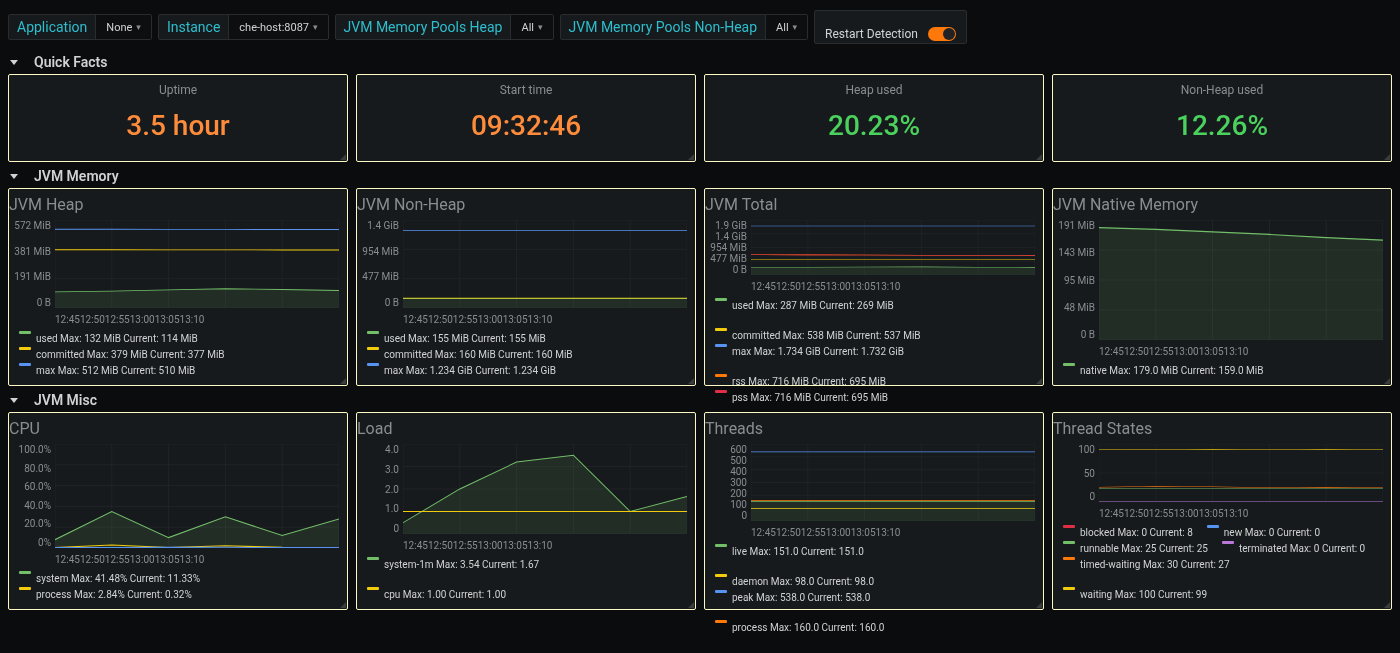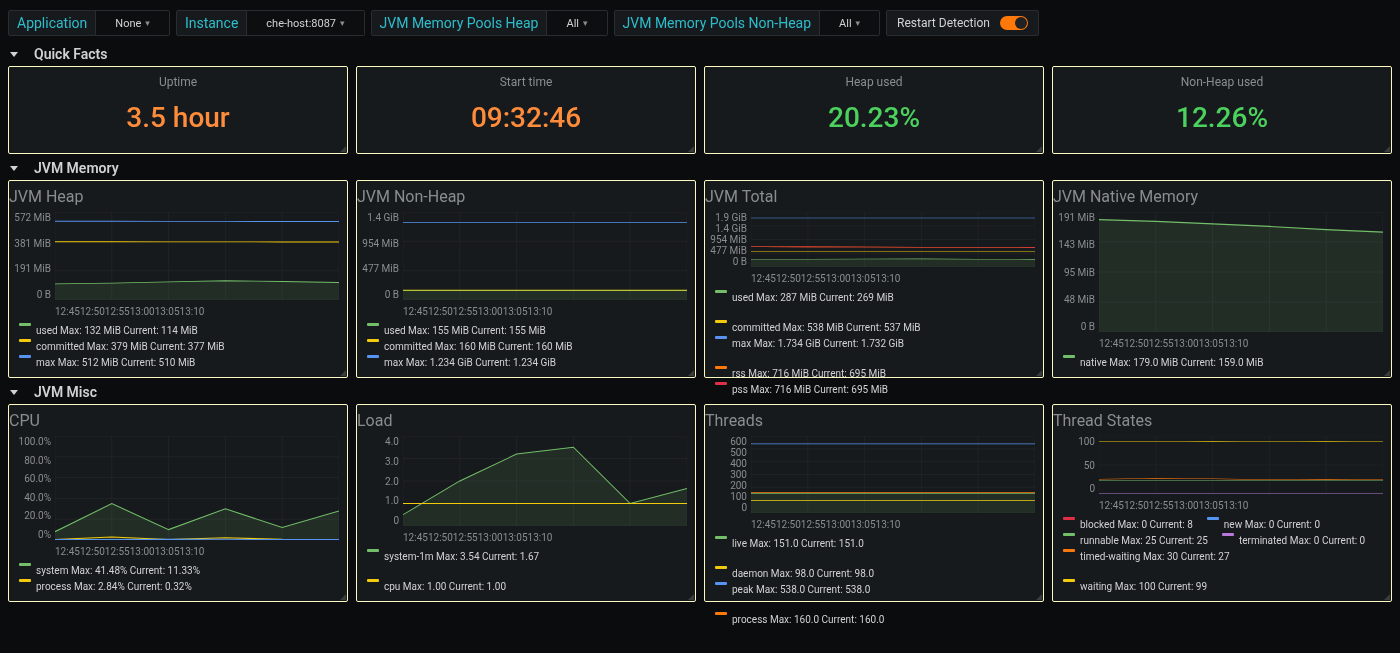--- a/index.html
+++ b/index.html
@@ -8,23 +8,23 @@
   --green:#73bf69; --yellow:#f2cc0c; --orange:#ff780a; --red:#e02f44;
   --purple:#b877d9;
 }
 *{box-sizing:border-box;}
 html,body{margin:0;padding:0;background:var(--bg);color:var(--text);font-family:Roboto,Helvetica,Arial,sans-serif;font-size:12px;width:1400px;}
 body{padding:6px 8px 20px 8px;}
 
 .varbar{display:flex;gap:6px;align-items:center;margin:4px 0 10px 0;flex-wrap:wrap;}
 .var-group{display:flex;align-items:center;background:var(--panel);border:1px solid var(--border);border-radius:2px;height:26px;}
 .var-label{color:var(--teal);font-size:14px;padding:0 8px;white-space:nowrap;}
-.var-value{background:#0d0e10;color:var(--text);font-size:11px;padding:0 19px;height:100%;display:flex;align-items:center;gap:4px;border-left:1px solid var(--border);}
+.var-value{background:#0d0e10;color:var(--text);font-size:11px;padding:0 10px;height:100%;display:flex;align-items:center;gap:4px;border-left:1px solid var(--border);}
 .var-value.caret::after{content:"▾";font-size:9px;color:var(--muted);}
-.restart{display:flex;align-items:center;gap:10px;background:var(--panel);border:1px solid var(--border);border-radius:2px;height:26px;padding:0 10px;}
+.restart{display:flex;gap:10px;background:var(--panel);border:1px solid var(--border);border-radius:2px;height:26px;padding:16px 10px;}
 .switch{width:28px;height:14px;background:#ff780a;border-radius:7px;position:relative;}
 .switch::after{content:"";position:absolute;right:1px;top:1px;width:12px;height:12px;background:#202226;border-radius:50%;}
 
 .rowhdr{display:flex;align-items:center;gap:16px;margin:6px 0 4px 2px;cursor:pointer;}
 .rowhdr .chev{width:0;height:0;border-left:4px solid transparent;border-right:4px solid transparent;border-top:5px solid var(--text);}
 .rowhdr .title{font-size:14px;font-weight:600;color:var(--text);}
 
 .row{display:grid;grid-template-columns:repeat(4,1fr);gap:8px;margin-bottom:6px;}
 .panel{background:var(--panel);border:1px solid #fef9c3;border-radius:2px;position:relative;}
 .panel .resize{position:absolute;right:1px;bottom:1px;width:0;height:0;border-right:6px solid #3a3d40;border-top:6px solid transparent;}

